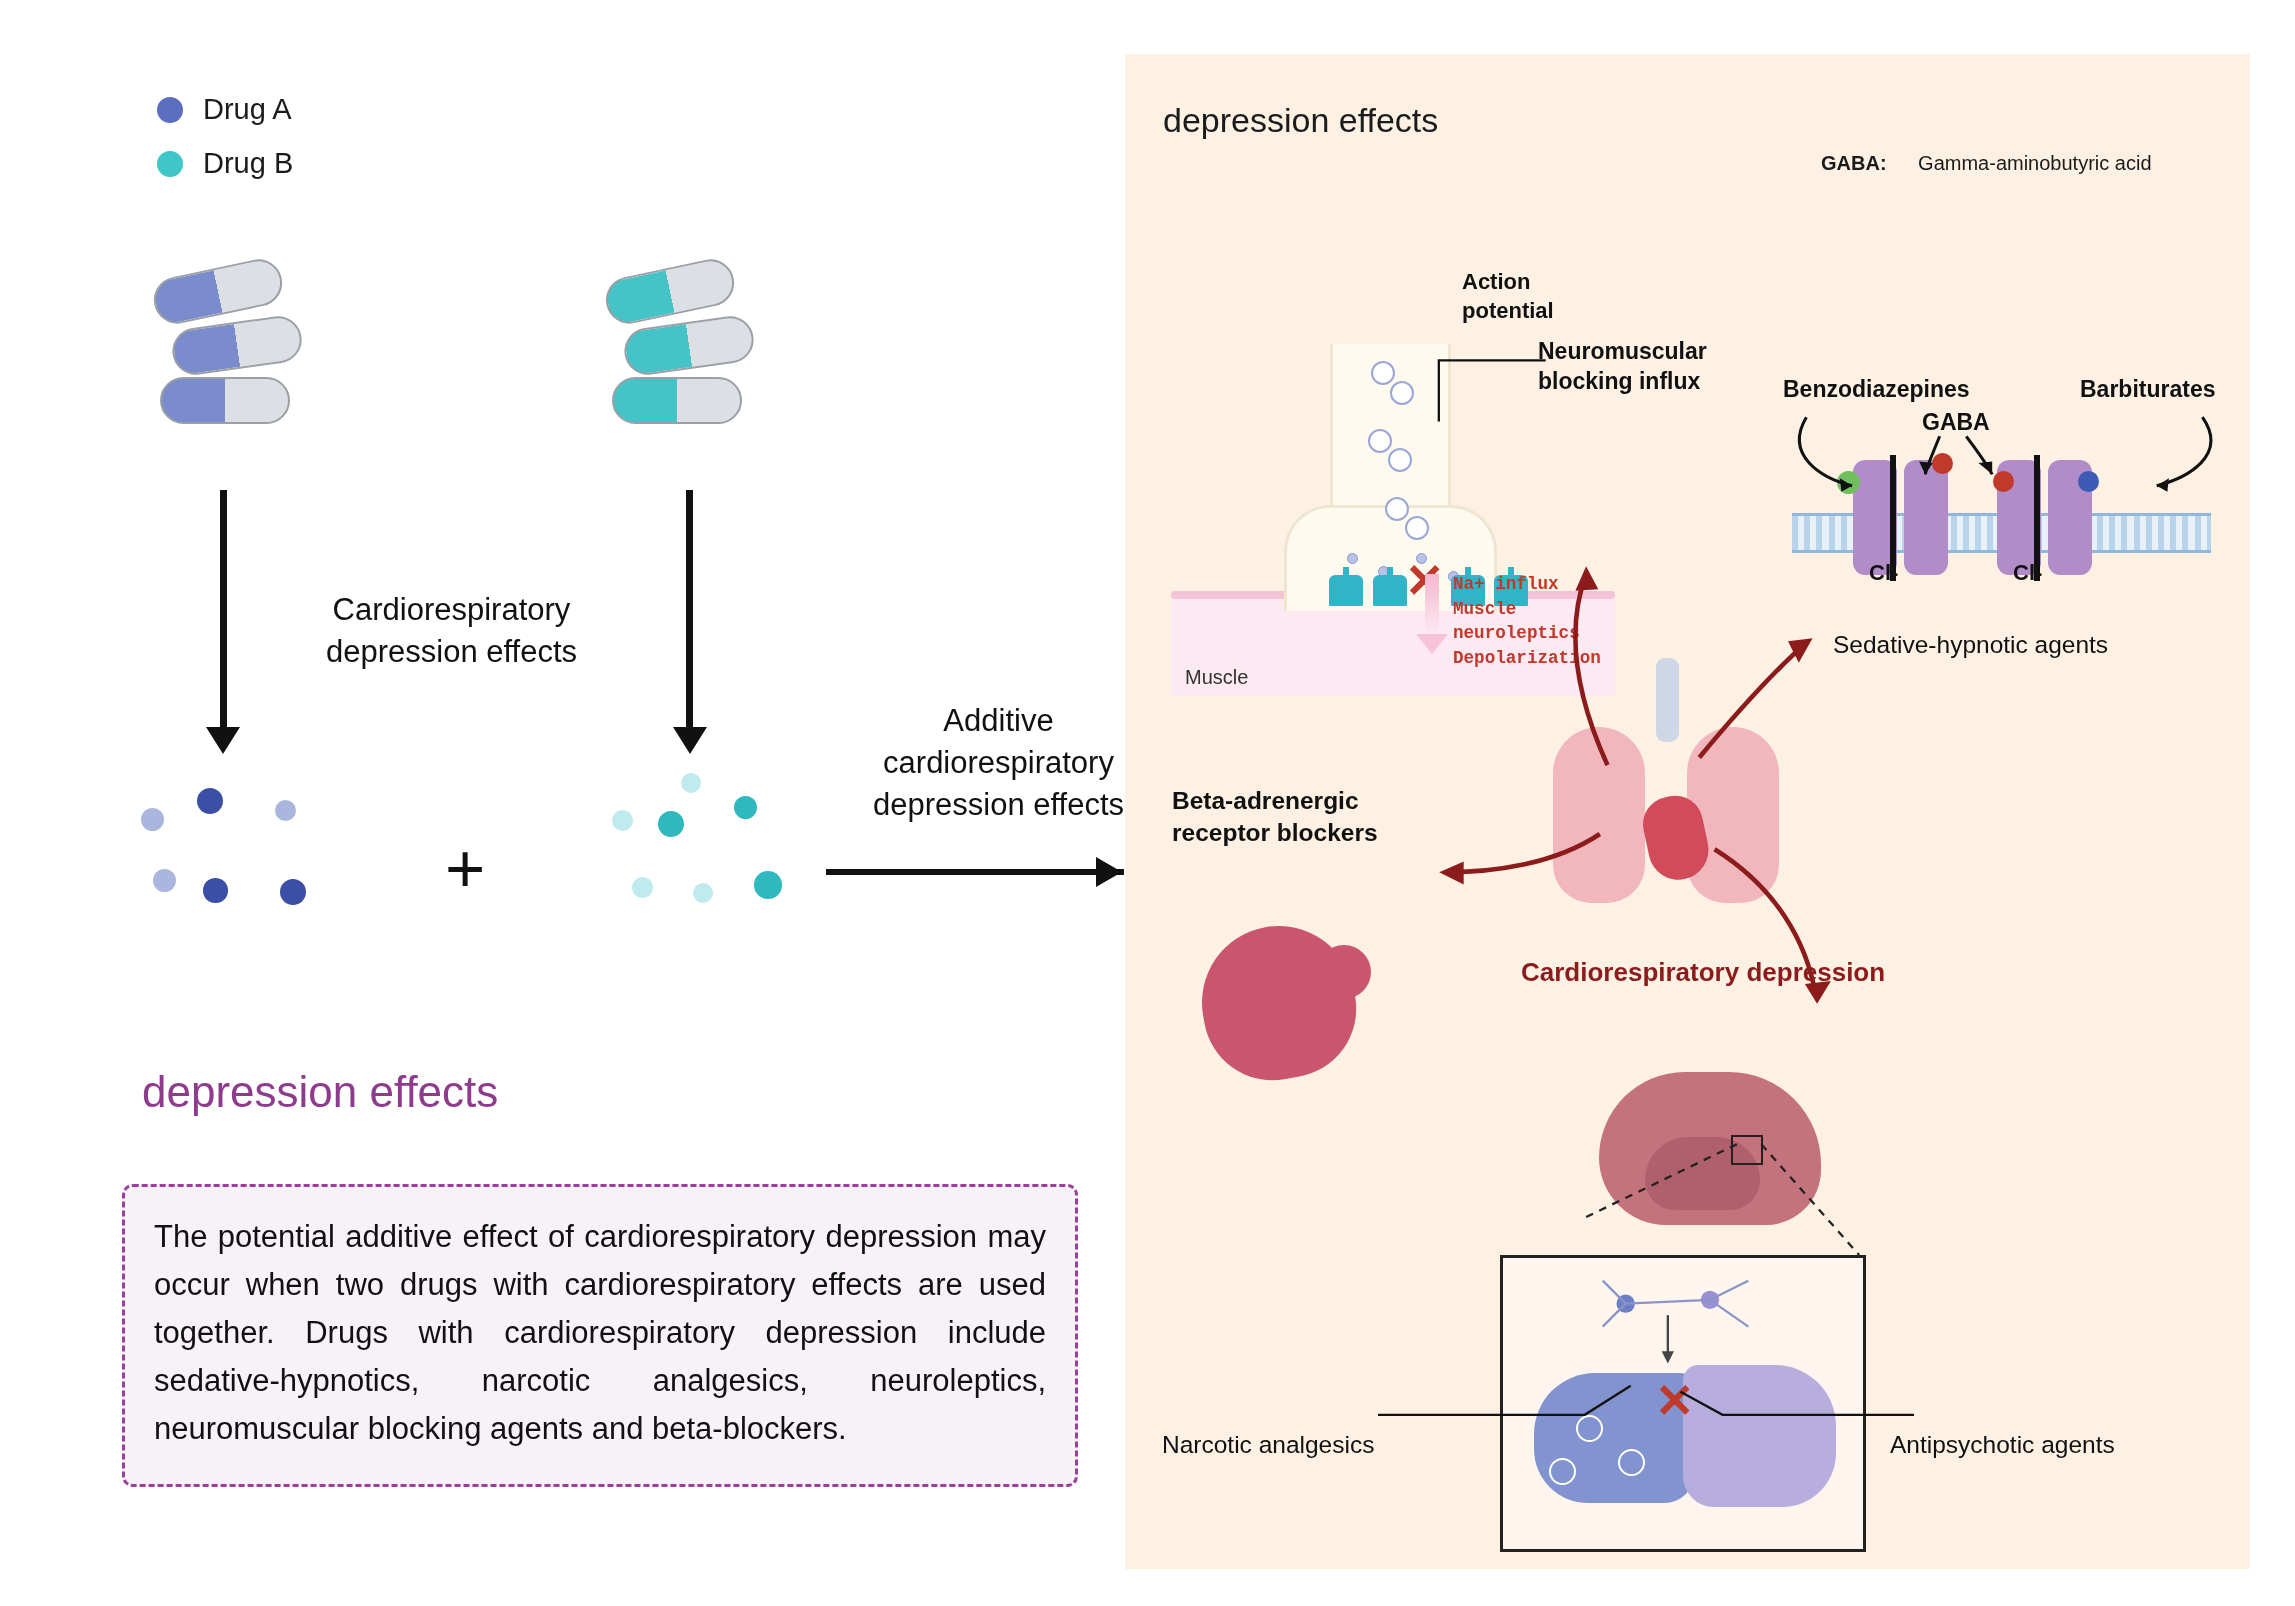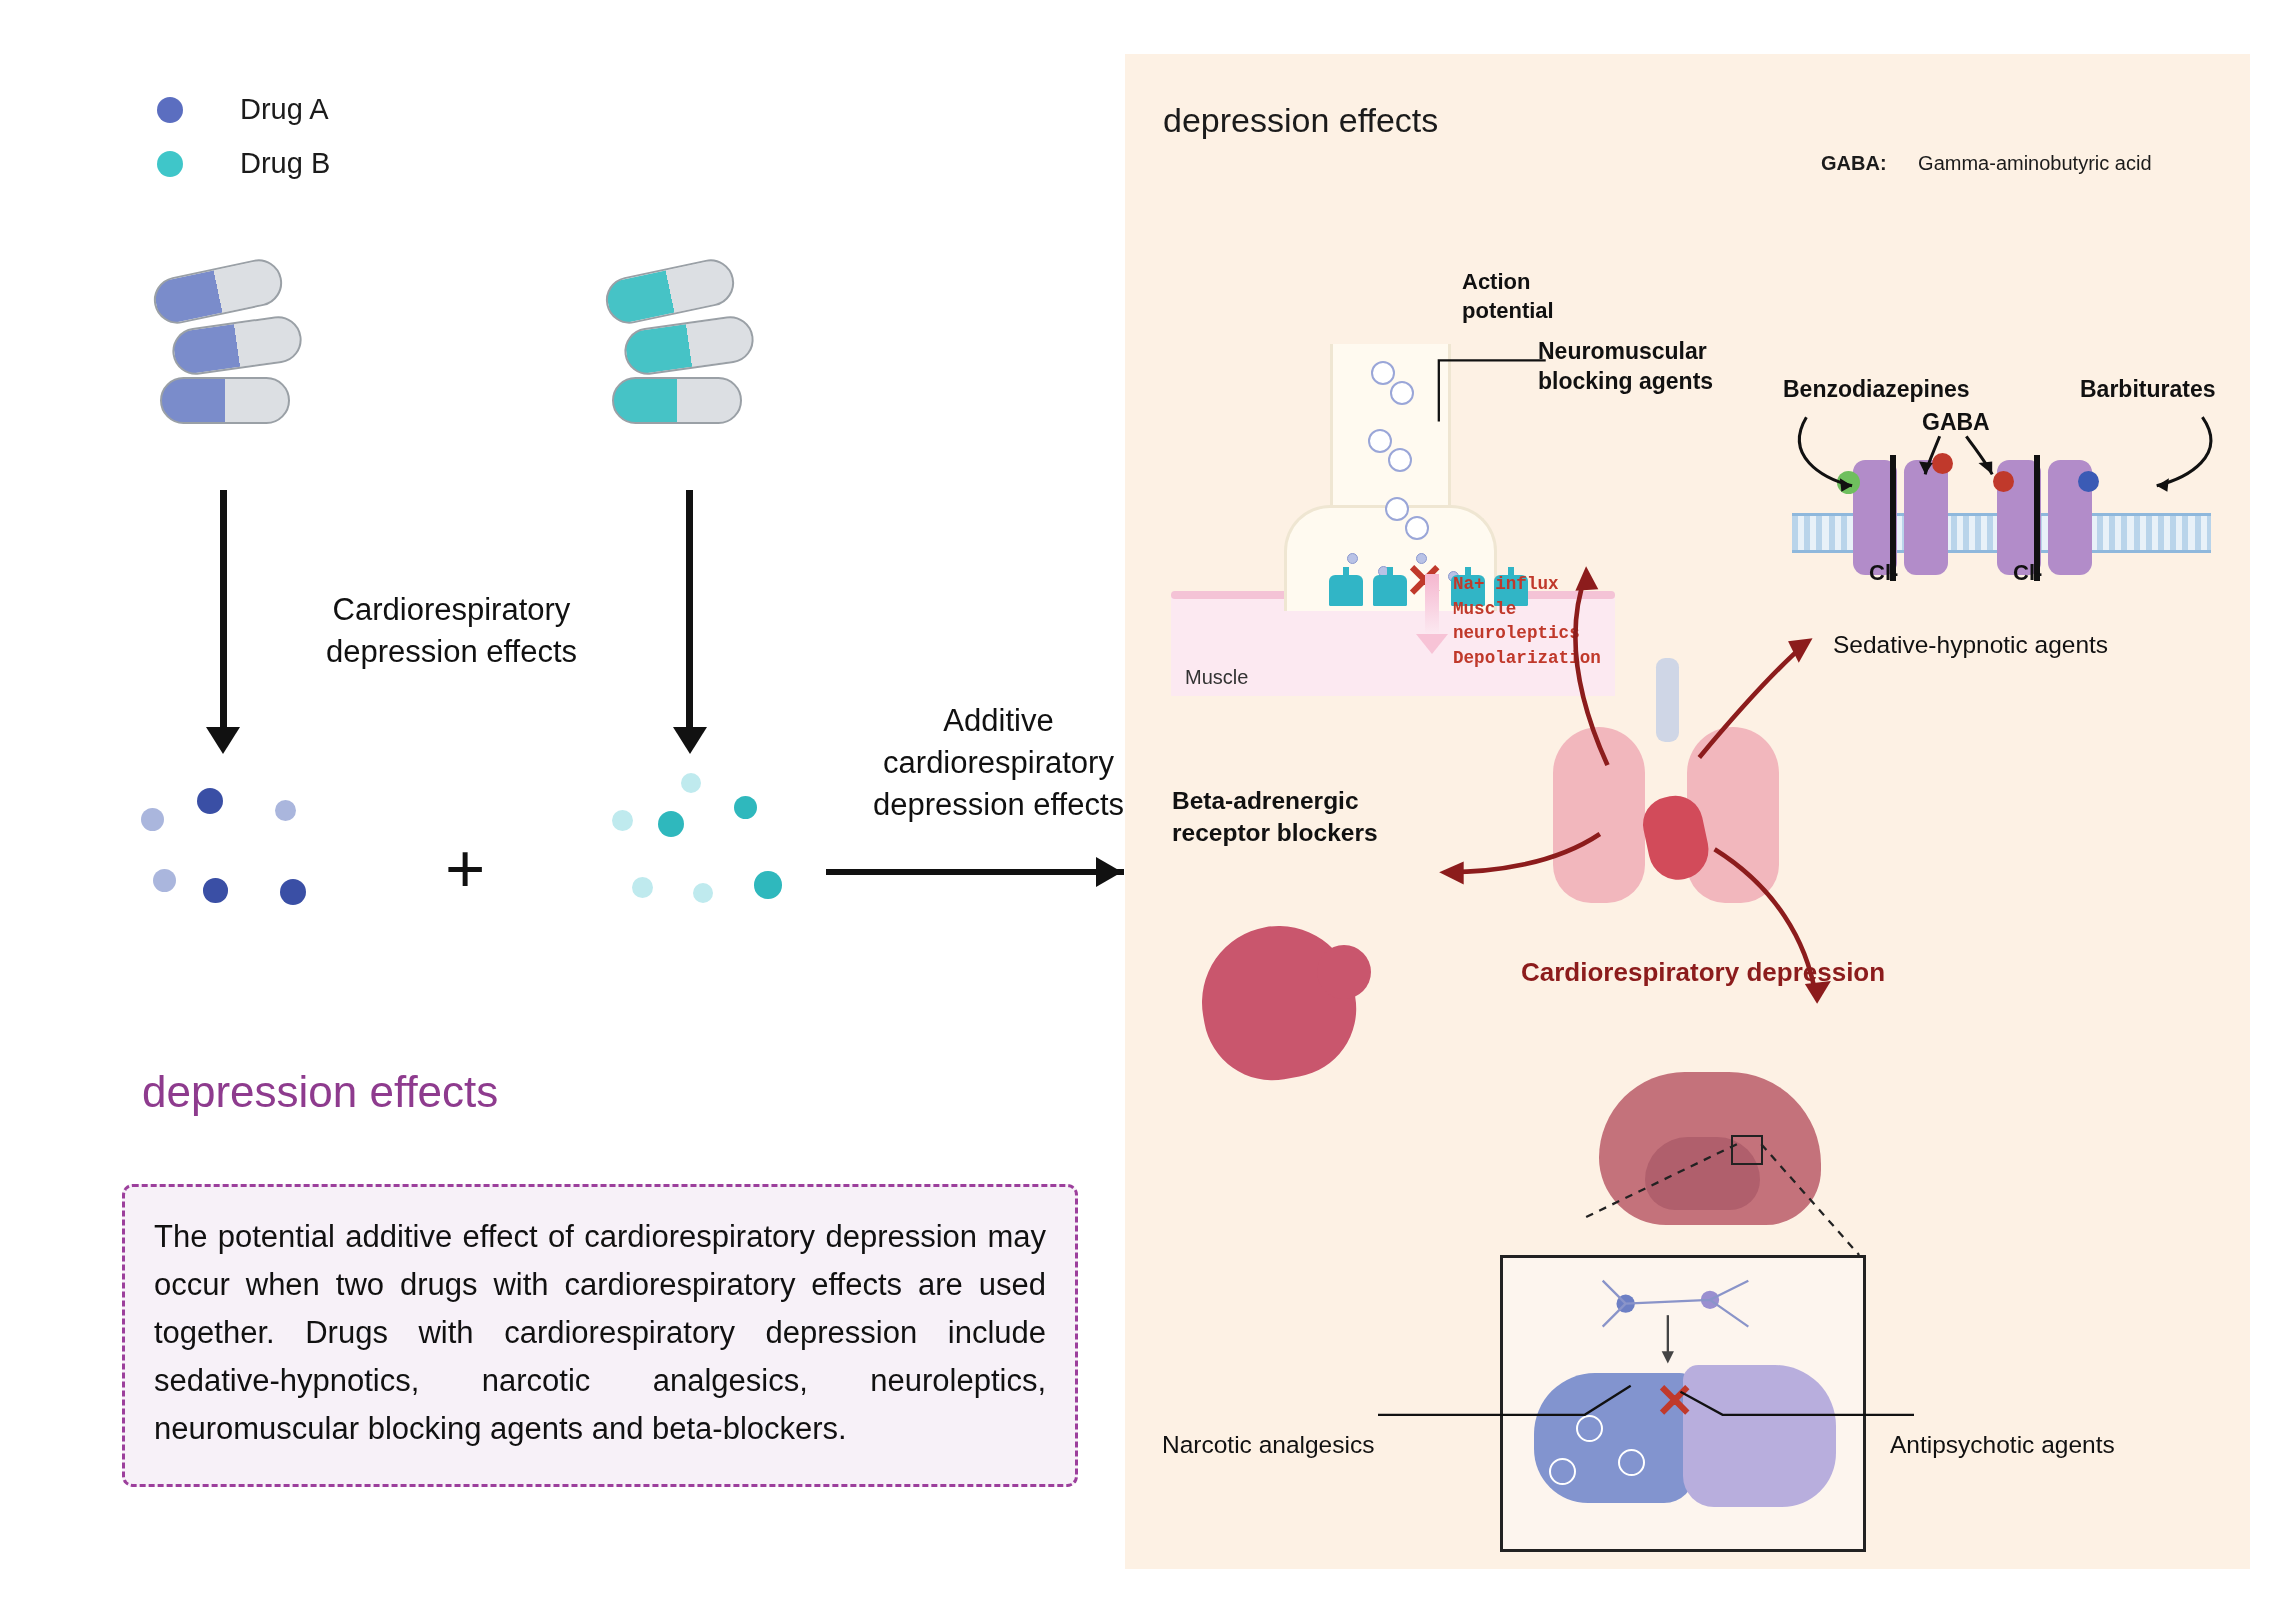--- a/index.html
+++ b/index.html
@@ -7,21 +7,21 @@
     width:2295px;height:1607px;
     background:#ffffff;
     font-family:"Liberation Sans", sans-serif;
     position:relative;
     overflow:hidden;
   }
   .abs{position:absolute;}
 
   
   .legend{position:absolute;left:157px;top:93px;}
-  .legend-row{display:flex;align-items:center;margin-bottom:21.4px;gap:37px;}
+  .legend-row{display:flex;align-items:center;margin-bottom:21.4px;}
   .legend-dot{width:26px;height:26px;border-radius:50%;margin-right:20px;}
   .legend-label{font-size:29px;color:#1b1b1b;}
 
   .capsule-group{position:absolute;}
   .cap{
     position:absolute;width:130px;height:47px;border-radius:24px;
     border:2.3px solid #9aa0a6;
     background:linear-gradient(90deg,var(--c1) 0 50%, #dcdfe3 50% 100%);
     box-sizing:border-box;
   }
@@ -245,21 +245,21 @@
     <div class="muscle-text">Muscle</div>
   </div>
 
   <div class="lbl" style="left:337px;top:214px;font-size:22px;">
     <div>Action</div>
     <div>potential</div>
   </div>
 
   <div class="lbl" style="left:413px;top:283px;font-size:23px;">
     <div>Neuromuscular</div>
-    <div>blocking agents</div>
+    <div>blocking influx</div>
   </div>
   <svg class="abs" style="left:268px;top:291px;width:168px;height:92px;" viewBox="0 0 220 120" width="168" height="92">
     <path d="M200 20 L60 20 L60 100" stroke="#111" stroke-width="3" fill="none"></path>
   </svg>
 
   <div class="lipid"></div>
   <div class="gabar" style="left:728px;top:406px;"></div>
   <div class="gabar" style="left:779px;top:406px;"></div>
   <div class="gaba-bar" style="left:765px;top:401px;height:126px;"></div>
   <div class="gabar" style="left:872px;top:406px;"></div>

